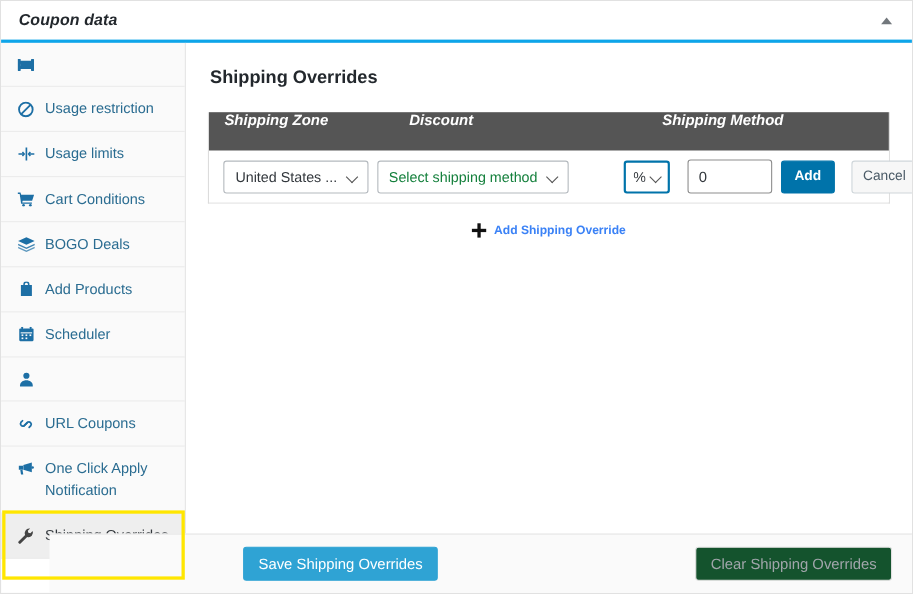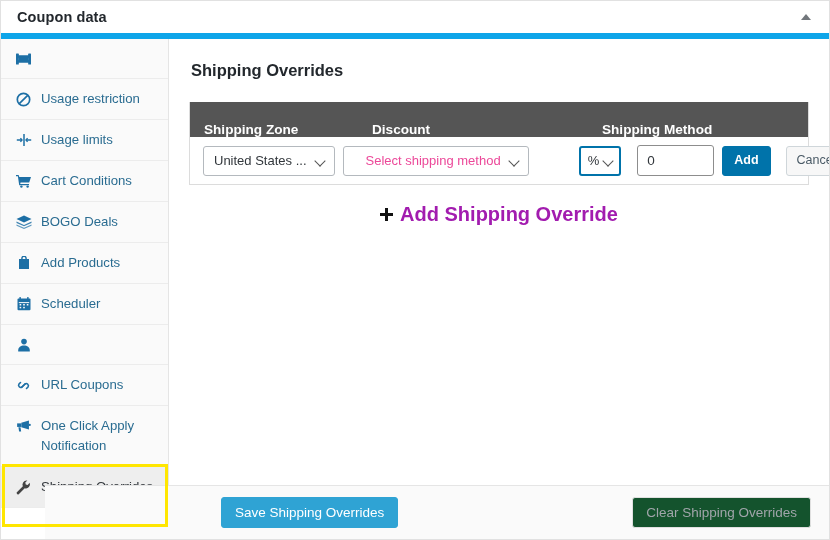--- a/index.html
+++ b/index.html
@@ -18,25 +18,26 @@
     display: flex;
     flex-direction: column;
     overflow: hidden;
     position: relative;
   }
 
   
   .panel-header {
     height: 38px;
     min-height: 38px;
-    border-bottom: 6px solid #0ea5e9;
+    border-bottom: 3px solid #0ea5e9;
     display: flex;
     align-items: center;
     padding: 0 14px 0 16px;
     background: #fff;
+    font-style: italic;
   }
   .panel-title {
     font-size: 14.5px;
     font-weight: bold;
     color: #23282d;
     letter-spacing: .1px;
   }
   .collapse-toggle {
     margin-left: auto;
     width: 18px; height: 18px;
@@ -123,23 +124,24 @@
   .ovr-table {
     border: 1px solid #dcdcdc;
     border-top: none;
     background: #fff;
   }
   .ovr-thead {
     display: flex;
     background: #555555;
     color: #fff;
     height: 35px;
-    align-items: flex-end;
+    align-items: flex-start;
     font-size: 13.6px;
     font-weight: bold;
+    font-style: italic;
   }
   .ovr-thead .th { padding-left: 14px; }
   .th-zone   { width: 168px; }
   .th-method { width: 220px; }
   .th-disc   { flex: 1; }
 
   .ovr-row {
     display: flex;
     align-items: center;
     height: 47px;
@@ -177,21 +179,21 @@
     content: "";
     position: absolute;
     left: 0; top: 1px;
     width: 7px; height: 7px;
     border-right: 1.6px solid #555;
     border-bottom: 1.6px solid #555;
     transform: rotate(45deg);
   }
   .sel-zone   { width: 140px; }
   .sel-method { width: 207px; color: #a7a7a7; }
-  .sel-method .sel-text { color: #ec4899; margin-left: 12px; }
+  .sel-method .sel-text { color: #15803d; }
   .sel-type {
     width: 47px;
     border: 2px solid #0073aa;
     padding: 0 5px 0 7px;
     margin-left: 42px;
   }
   .sel-type .chev { margin-left: 5px; }
 
   .txt {
     width: 77px;
@@ -231,23 +233,23 @@
     margin-left: 7px;
     padding: 0 10px;
   }
 
   .add-override {
     display: flex;
     align-items: center;
     justify-content: center;
     gap: 7px;
     margin-top: 18px;
-    font-size: 20px;
+    font-size: 11px;
     font-weight: bold;
-    color: #a21caf;
+    color: #3b82f6;
     cursor: pointer;
     user-select: none;
   }
   .plus-ico {
     position: relative;
     width: 13px; height: 13px;
     display: inline-block;
   }
   .plus-ico::before, .plus-ico::after {
     content: "";

